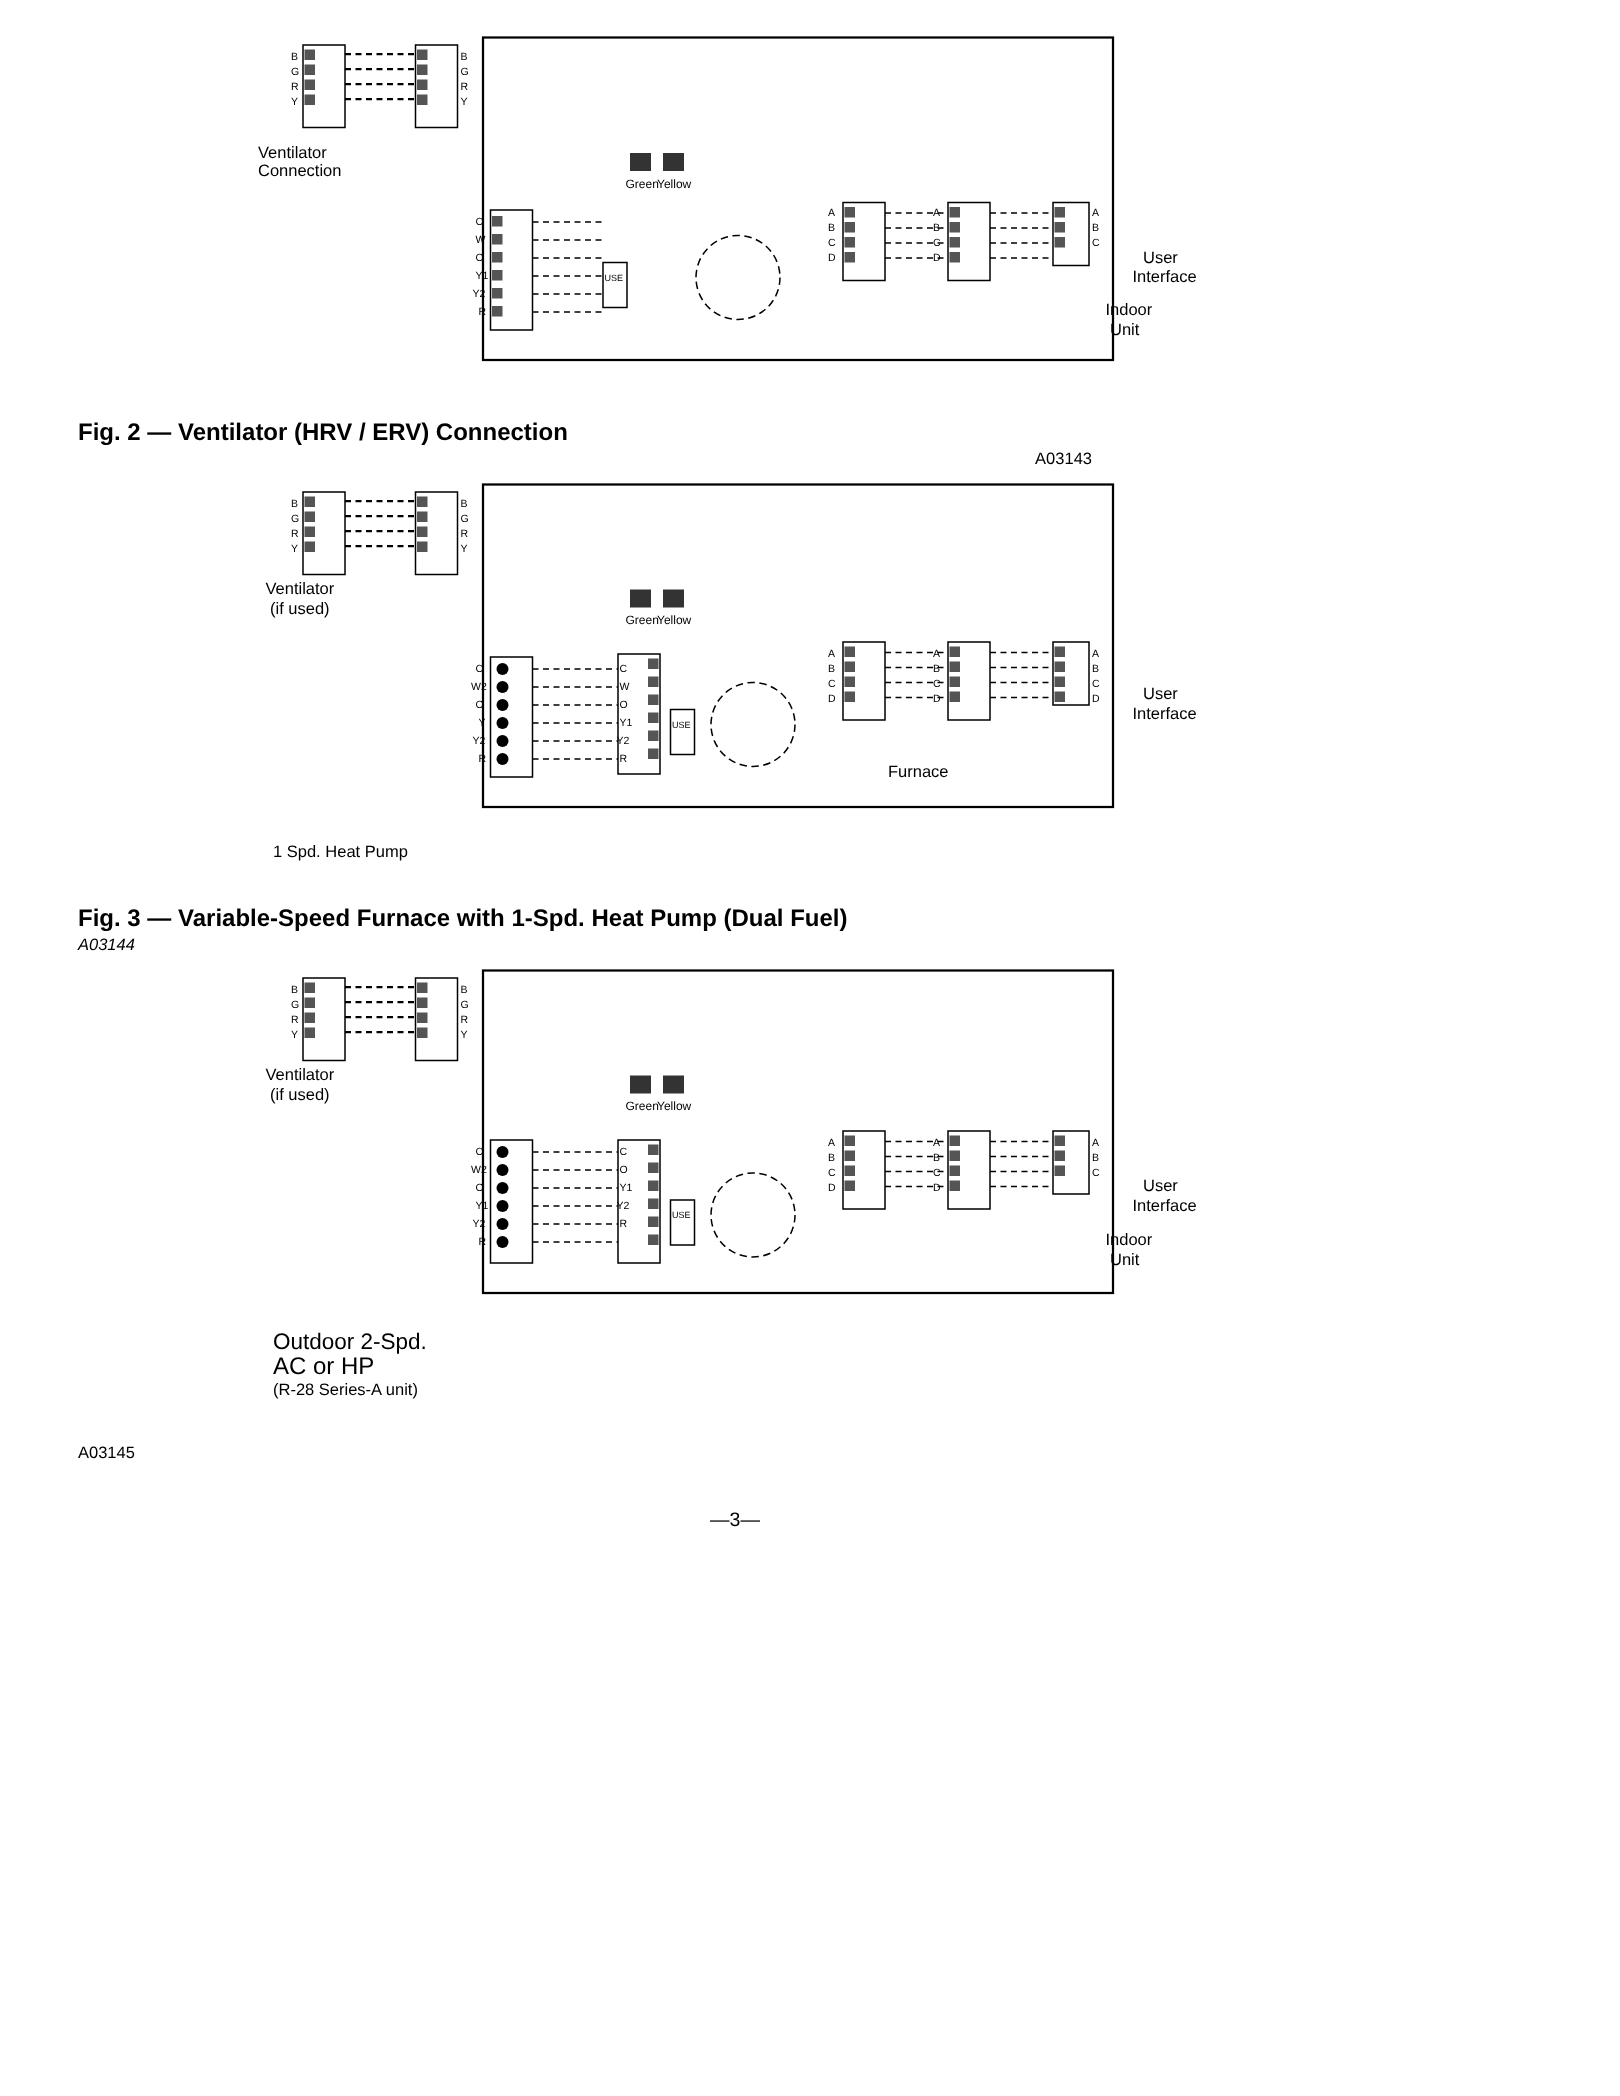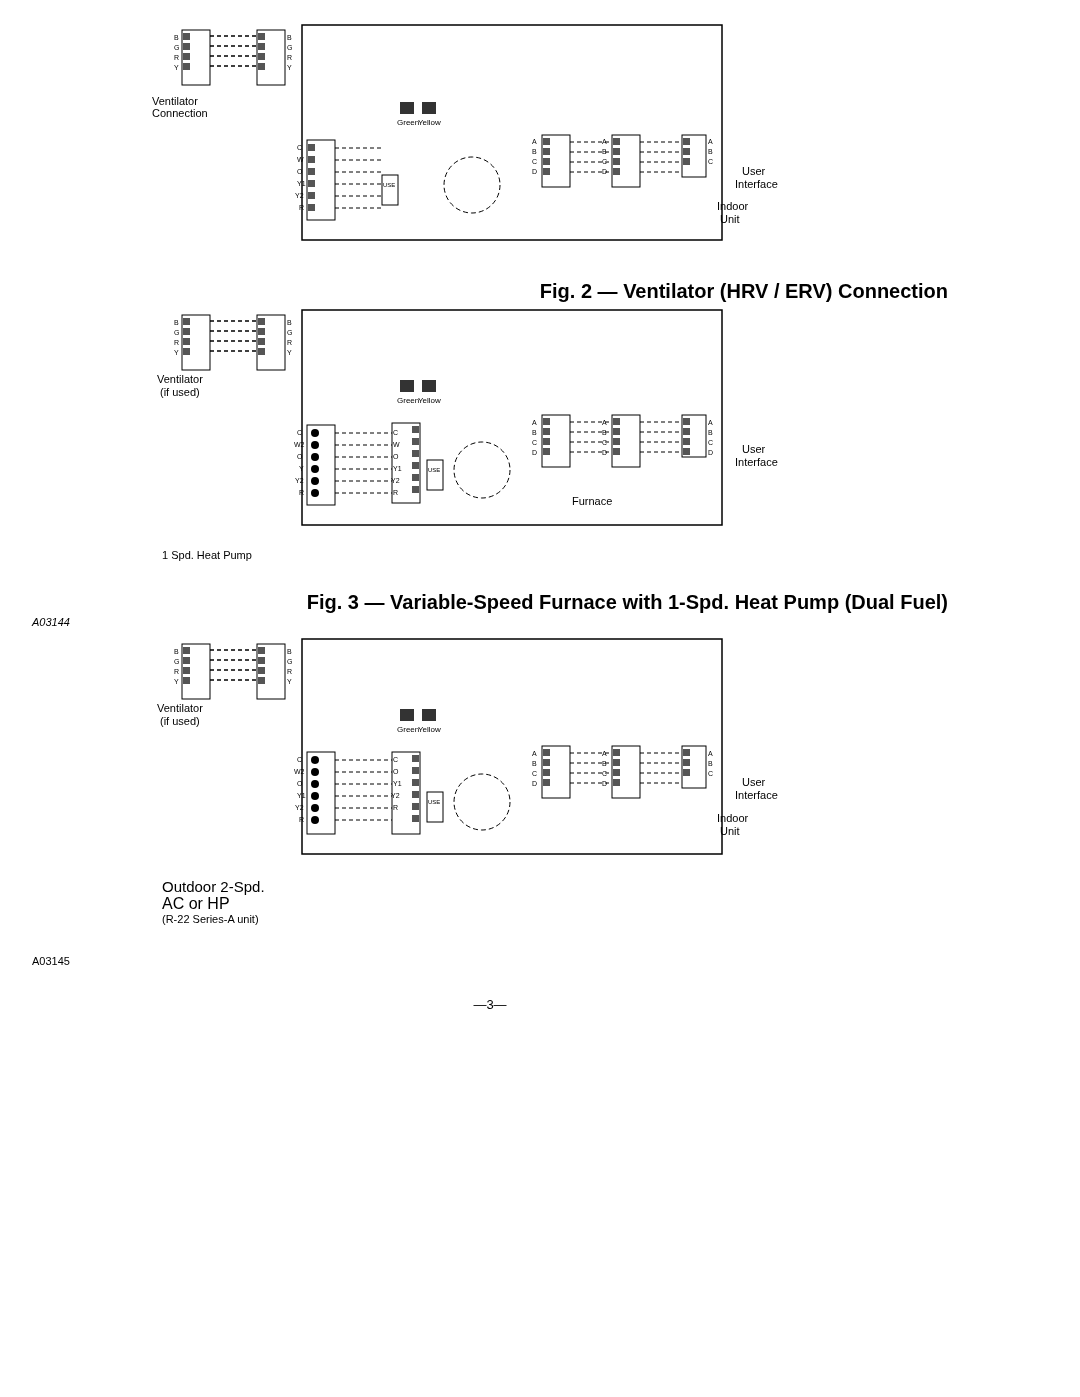--- a/index.html
+++ b/index.html
@@ -9,21 +9,21 @@
       background: #fff;
       font-family: Arial, sans-serif;
       font-size: 13px;
       color: #000;
       position: relative;
     }
 
     .page {
       width: 980px;
       min-height: 1397px;
-      padding: 20px 32px;
+      padding: 20px 52px;
       position: relative;
     }
 
     
     .diagram-section {
       margin-bottom: 30px;
       position: relative;
     }
 
     .diagram-code {
@@ -46,23 +46,23 @@
       padding-bottom: 10px;
     }
 
     
     .sub-caption {
       font-size: 11px;
       margin-top: 4px;
     }
 
     .fig-caption {
-      text-align: right;
+      text-align: left;
       font-weight: bold;
-      font-size: 20px;
+      font-size: 16px;
       margin: 6px 0 2px 0;
     }
 
   </style>
 </head>
 <body>
 
 <div class="page">
 
   <div class="diagram-section">
@@ -170,20 +170,21 @@
       <text x="565" y="190" font-size="11" font-family="Arial">Indoor</text>
       <text x="568" y="203" font-size="11" font-family="Arial">Unit</text>
 
       <text x="590" y="155" font-size="11" font-family="Arial">User</text>
       <text x="583" y="168" font-size="11" font-family="Arial">Interface</text>
     </svg>
   </div>
 
   <div class="diagram-section">
     <p class="fig-caption">Fig. 2 — Ventilator (HRV / ERV) Connection</p>
+    <p class="diagram-code" style="text-align:right;padding-right:200px;">A03143</p>
 
     <svg class="diagram-svg" width="780" height="240" viewBox="0 0 780 240" style="margin-left:120px;">
 
       <rect x="30" y="10" width="28" height="55" fill="white" stroke="black" stroke-width="1"></rect>
       <text x="22" y="20" font-size="7" font-family="Arial">B</text>
       <text x="22" y="30" font-size="7" font-family="Arial">G</text>
       <text x="22" y="40" font-size="7" font-family="Arial">R</text>
       <text x="22" y="50" font-size="7" font-family="Arial">Y</text>
       <rect x="31" y="13" width="7" height="7" fill="#555"></rect>
       <rect x="31" y="23" width="7" height="7" fill="#555"></rect>
@@ -425,21 +426,21 @@
       <text x="565" y="188" font-size="11" font-family="Arial">Indoor</text>
       <text x="568" y="201" font-size="11" font-family="Arial">Unit</text>
 
       <text x="590" y="152" font-size="11" font-family="Arial">User</text>
       <text x="583" y="165" font-size="11" font-family="Arial">Interface</text>
     </svg>
 
     <div style="margin-left:130px; margin-top:4px;">
       <p style="font-size:15px;">Outdoor 2-Spd.</p>
       <p style="font-size:16px;">AC or HP</p>
-      <p style="font-size:11px;">(R-22 Series-A unit)</p>
+      <p style="font-size:11px;">(R-28 Series-A unit)</p>
     </div>
   </div>
 
   <div class="diagram-section">
     <p class="diagram-code" style="text-align:left;padding-right:200px;">A03145</p>
   </div>
 
   <div class="page-number">—3—</div>
 
 </div>

